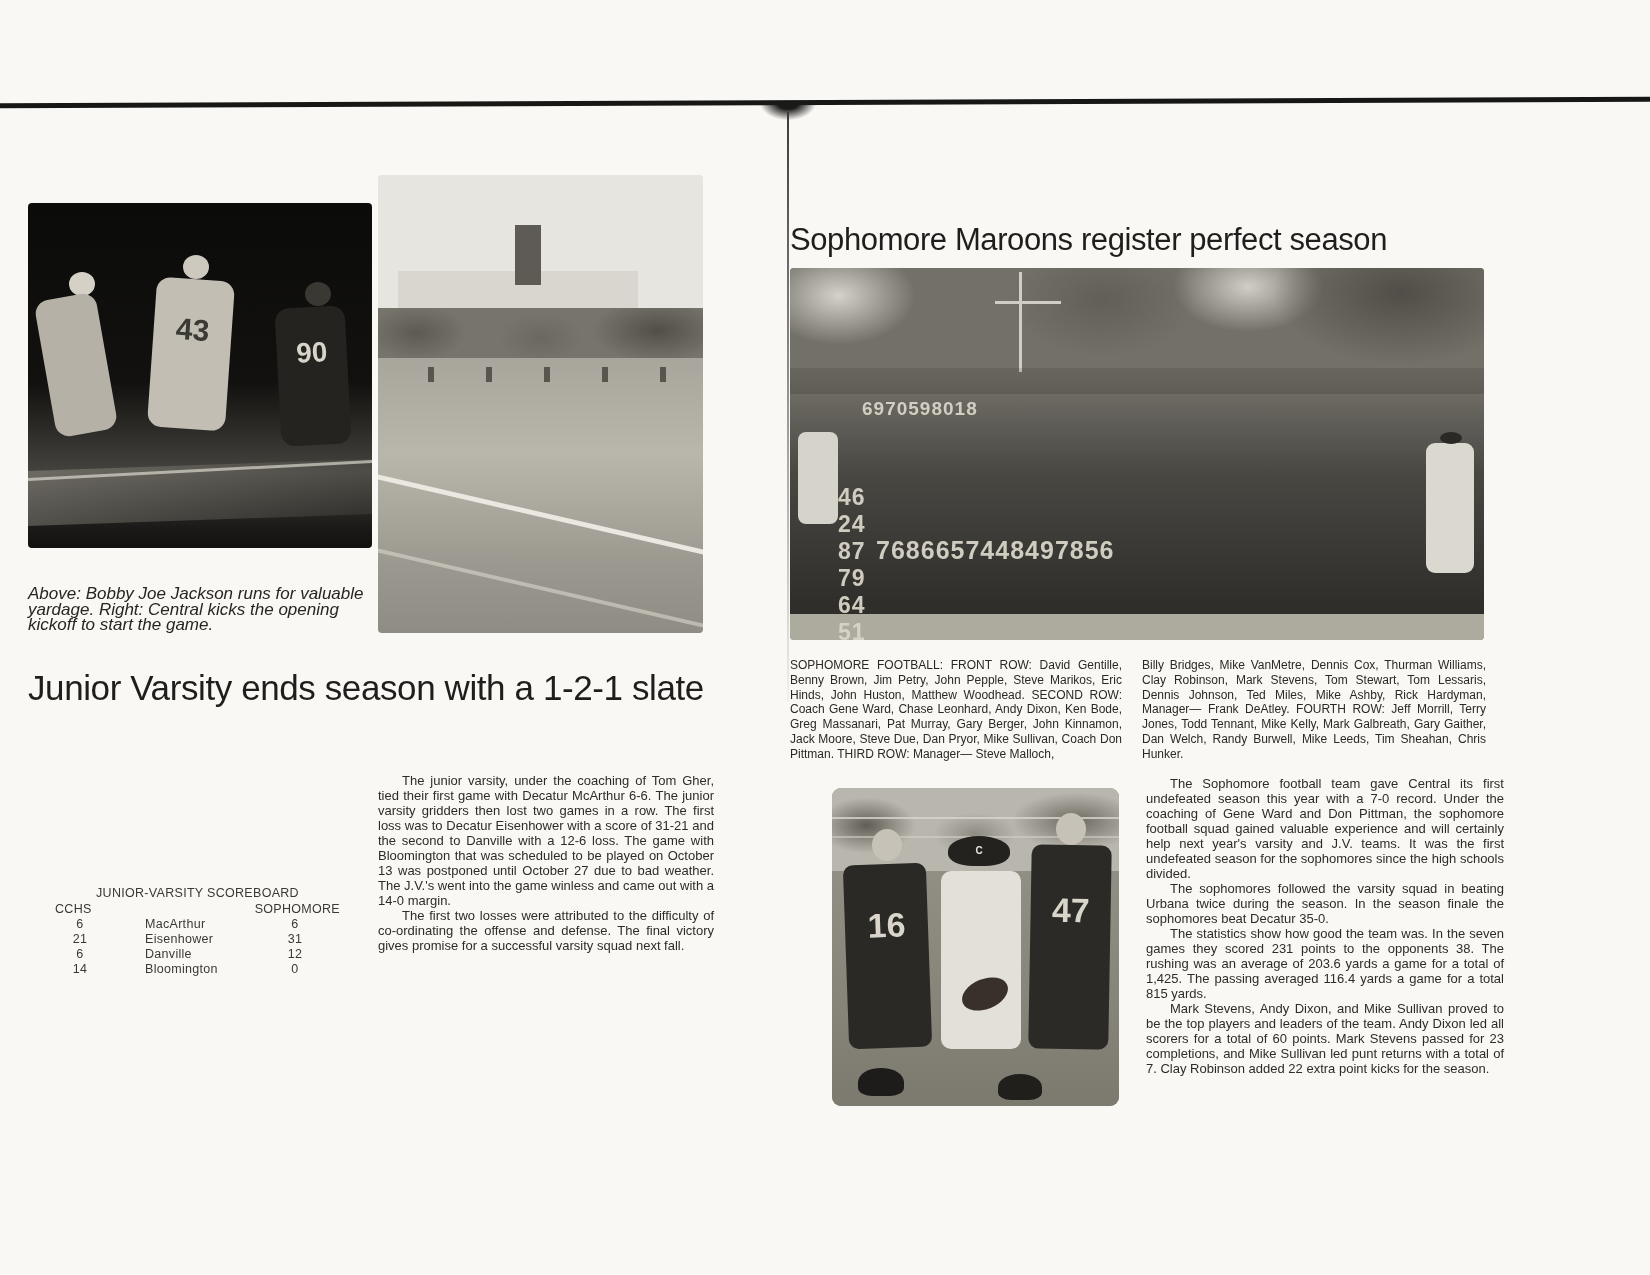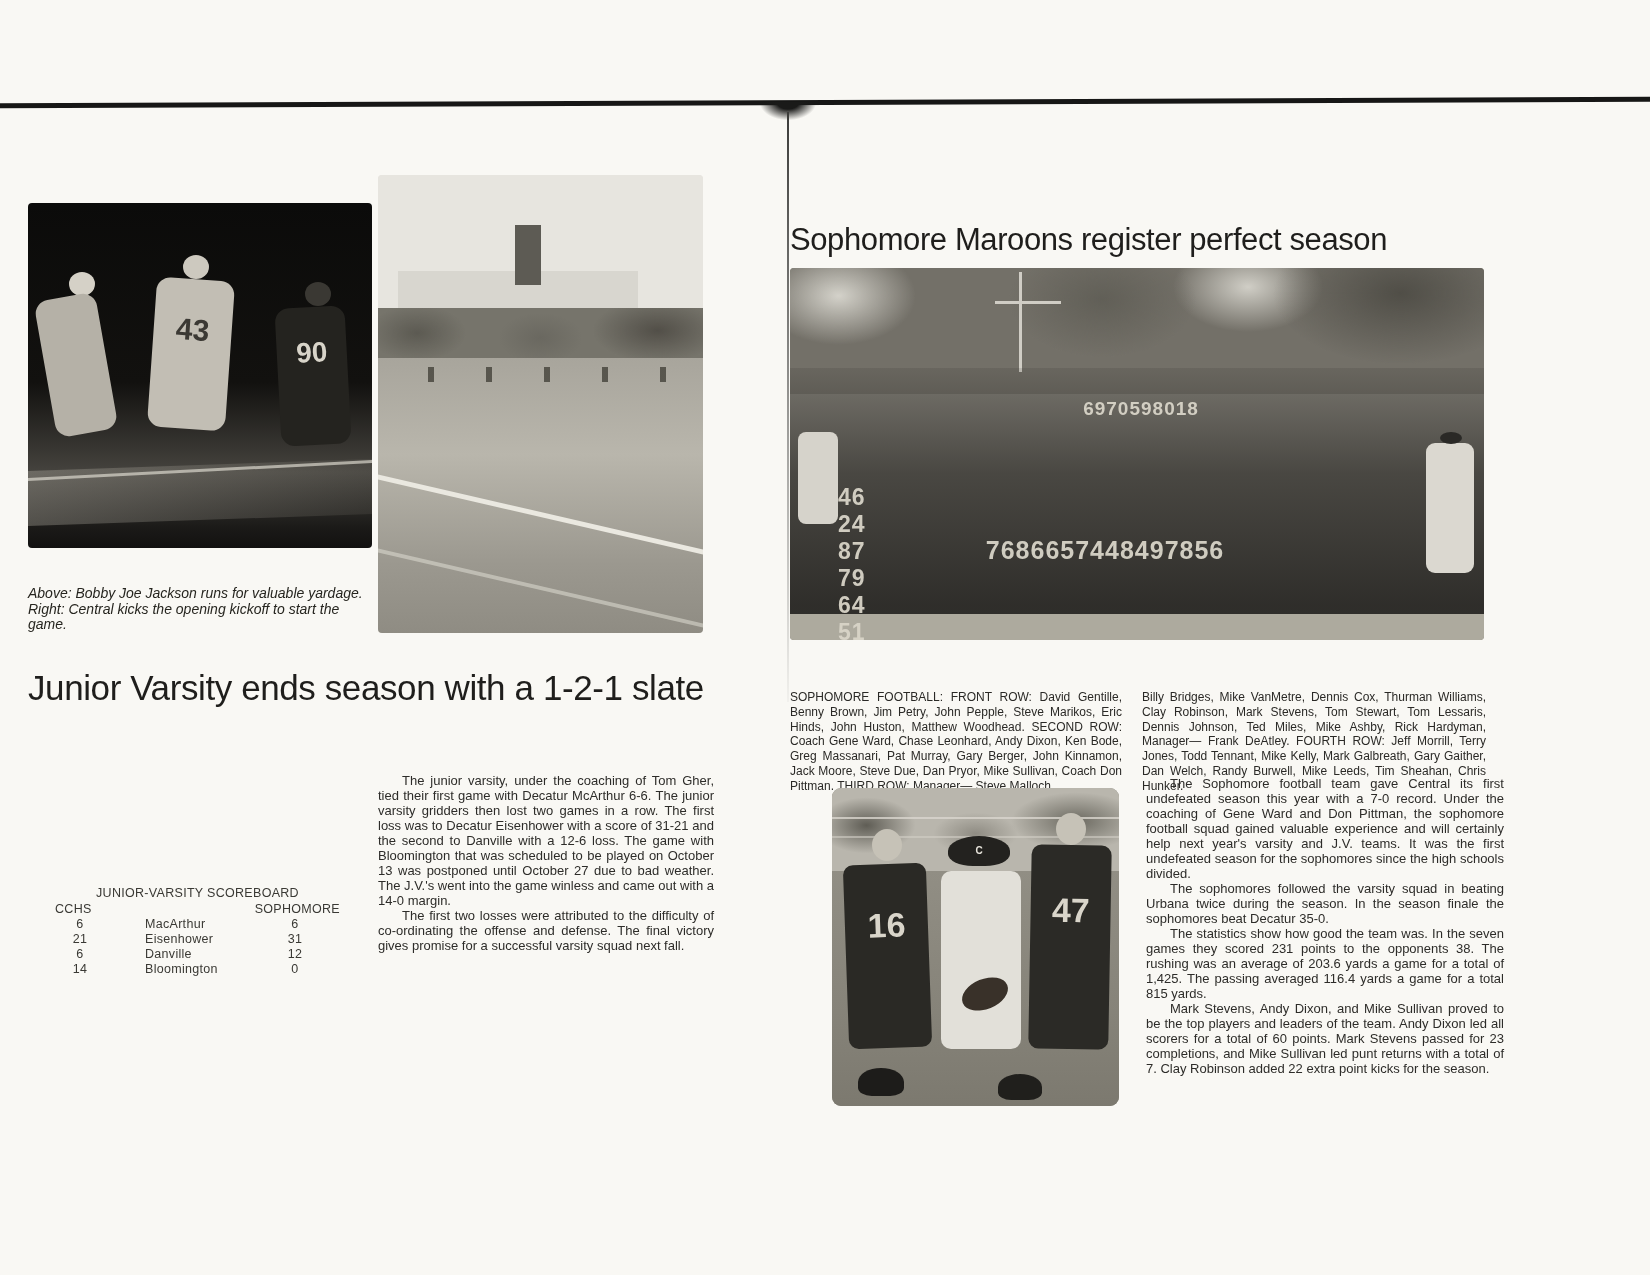--- a/index.html
+++ b/index.html
@@ -17,24 +17,24 @@
   .gutter-line{position:absolute;left:787px;top:112px;width:2px;height:590px;background:linear-gradient(#3c3c3a, rgba(60,60,58,0.04));}
 
   
   .headline{position:absolute;font-weight:400;color:#1f1e1c;letter-spacing:-0.4px;white-space:nowrap;}
   .headline-left{left:28px;top:668px;font-size:35px;}
   .headline-right{left:790px;top:222px;font-size:31px;}
   .body-col{position:absolute;font-size:13px;line-height:15px;text-align:justify;color:#2d2c29;}
   .body-col p{margin:0;text-indent:24px;}
   .body-left{left:378px;top:773px;width:336px;}
   .body-right{left:1146px;top:776px;width:358px;}
-  .caption{position:absolute;font-style:italic;font-size:14px;line-height:15.5px;color:#26251f;font-weight:500;}
+  .caption{position:absolute;font-style:italic;font-size:17px;line-height:15.5px;color:#26251f;font-weight:500;}
   .caption-left-photos{left:28px;top:586px;width:352px;}
   .caption-bottom-right{left:1146px;top:1070px;width:360px;}
-  .team-caption{position:absolute;font-size:12px;line-height:14.8px;text-align:justify;color:#2a2926;top:658px;margin-top:32px;}
+  .team-caption{position:absolute;font-size:12px;line-height:14.8px;text-align:justify;color:#2a2926;top:658px;}
   .team-caption-1{left:790px;width:332px;}
   .team-caption-2{left:1142px;width:344px;}
 
   
   .scoreboard{position:absolute;left:55px;top:886px;width:285px;font-size:12.5px;color:#3a3934;letter-spacing:0.3px;}
   .sb-title{text-align:center;margin-bottom:2px;}
   .sb-head{display:flex;justify-content:space-between;margin-bottom:1px;}
   .sb-row{display:grid;grid-template-columns:50px 145px 90px;line-height:15px;}
   .sb-row .c1{text-align:center;}
   .sb-row .c2{padding-left:40px;}
@@ -86,21 +86,21 @@
                      radial-gradient(ellipse 130px 80px at 45% 25%,#615f57,transparent 72%),
                      radial-gradient(ellipse 100px 60px at 66% 15%,#d0cec6,transparent 75%);}
   .tp-goalpost{position:absolute;left:33%;top:1%;width:3px;height:27%;background:#d0cdc5;}
   .tp-crossbar{position:absolute;left:29.5%;top:9%;width:66px;height:3px;background:#d0cdc5;}
   .tp-mass{position:absolute;left:0;right:0;top:27%;bottom:6%;
     background:linear-gradient(180deg,rgba(30,29,26,0.12),rgba(30,29,26,0.58) 42%,rgba(23,22,20,0.78) 95%);}
   .tp-grass{position:absolute;left:0;bottom:0;width:100%;height:7%;background:#adaa9e;}
   .tp-coach{position:absolute;right:1.5%;top:47%;width:48px;height:130px;background:#dbd8d0;border-radius:9px;}
   .tp-coach-cap{position:absolute;right:3.2%;top:44%;width:22px;height:12px;border-radius:50%;background:#2a2926;}
   .tp-left-shirt{position:absolute;left:1.2%;top:44%;width:40px;height:92px;background:#d6d3cb;border-radius:8px;}
-  .jersey-row{position:absolute;left:0;right:0;display:flex;justify-content:center;color:#d8d4c8;font-weight:bold;letter-spacing:1px;opacity:0.95;}
+  .jersey-row{position:absolute;left:0;right:0;display:flex;justify-content:flex-start;color:#d8d4c8;font-weight:bold;letter-spacing:1px;opacity:0.95;}
   .jr1{top:35%;padding:0 64px 0 72px;font-size:19px;}
   .jr2{top:46%;padding:0 70px 0 40px;font-size:21px;}
   .jr3{top:58%;padding:0 88px 0 48px;font-size:23px;flex-direction:column;}
   .jr4{top:72%;padding:0 150px 0 86px;font-size:25px;}
 
   
   .photo-players{left:832px;top:788px;width:287px;height:318px;border-radius:9px;background:#8e8b81;}
   .pp-top{position:absolute;left:0;top:0;width:100%;height:26%;background:#b9b6ad;
     background-image:radial-gradient(ellipse 70px 40px at 12% 45%,#5f5d55,transparent 70%),
                      radial-gradient(ellipse 90px 40px at 85% 40%,#6b6960,transparent 72%),

